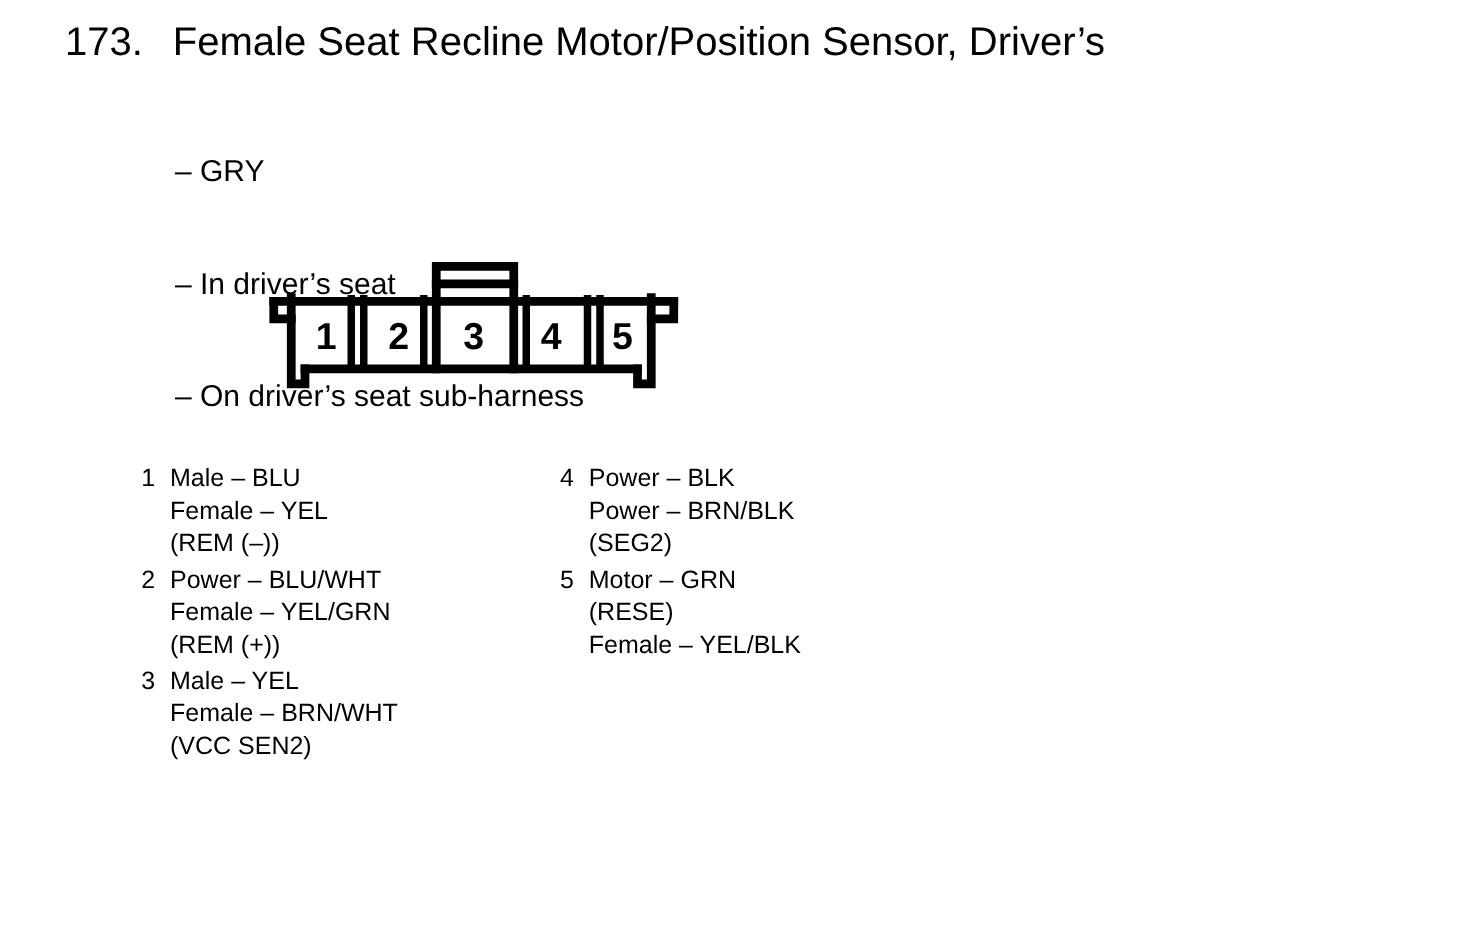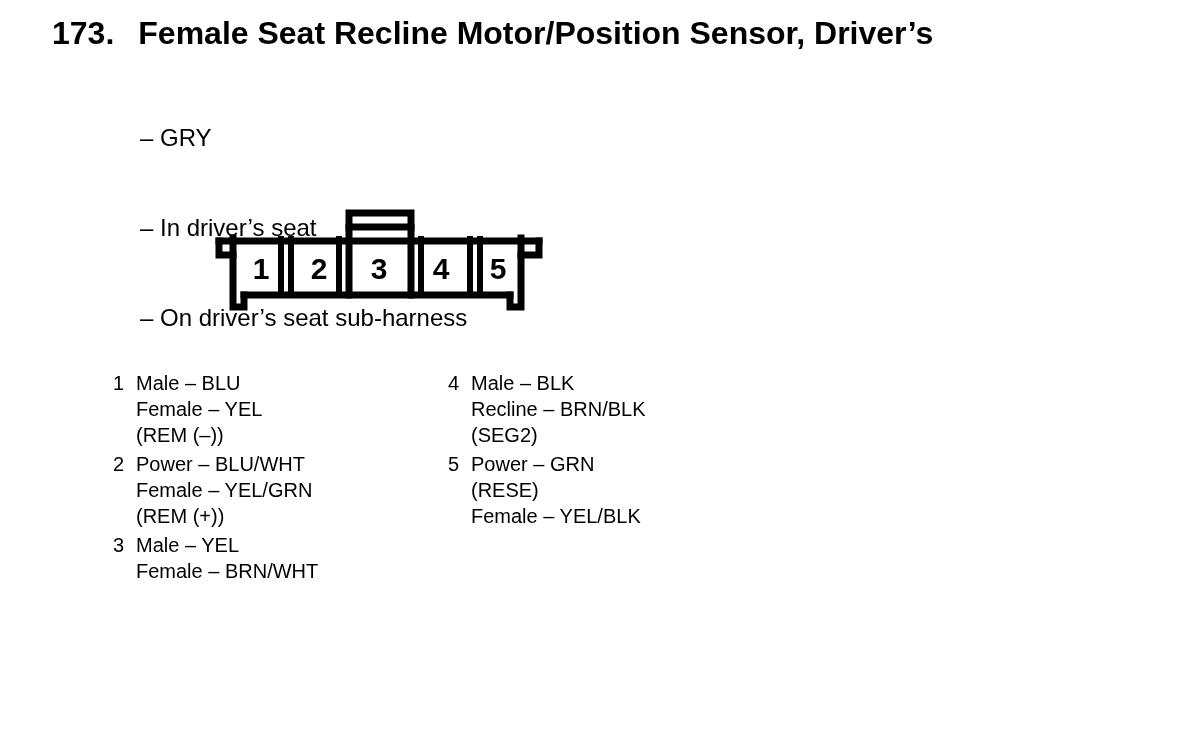--- a/index.html
+++ b/index.html
@@ -15,21 +15,21 @@
     color: #000000;
     font-family: "Liberation Sans", sans-serif;
     overflow: hidden;
   }
   .header {
     position: absolute;
     left: 52px;
     top: 16px;
     display: flex;
     align-items: baseline;
-    font-weight: bold;
+    font-weight: normal;
     font-size: 32px;
     line-height: 34px;
     white-space: nowrap;
   }
   .header .idx {
     margin-right: 24px;
   }
   .details {
     position: absolute;
     left: 140px;
@@ -129,36 +129,37 @@
         <div>Power – BLU/WHT</div>
         <div>Female – YEL/GRN</div>
         <div>(REM (+))</div>
       </div>
     </div>
     <div class="pin">
       <span class="pin-num">3</span>
       <div class="pin-lines">
         <div>Male – YEL</div>
         <div>Female – BRN/WHT</div>
+        <div>(VCC SEN2)</div>
       </div>
     </div>
   </div>
 
   <div class="legend-col col-right">
     <div class="pin">
       <span class="pin-num">4</span>
       <div class="pin-lines">
-        <div>Male – BLK</div>
-        <div>Recline – BRN/BLK</div>
+        <div>Power – BLK</div>
+        <div>Power – BRN/BLK</div>
         <div>(SEG2)</div>
       </div>
     </div>
     <div class="pin">
       <span class="pin-num">5</span>
       <div class="pin-lines">
-        <div>Power – GRN</div>
+        <div>Motor – GRN</div>
         <div>(RESE)</div>
         <div>Female – YEL/BLK</div>
       </div>
     </div>
   </div>
 
 </div>
 
 </body></html>

